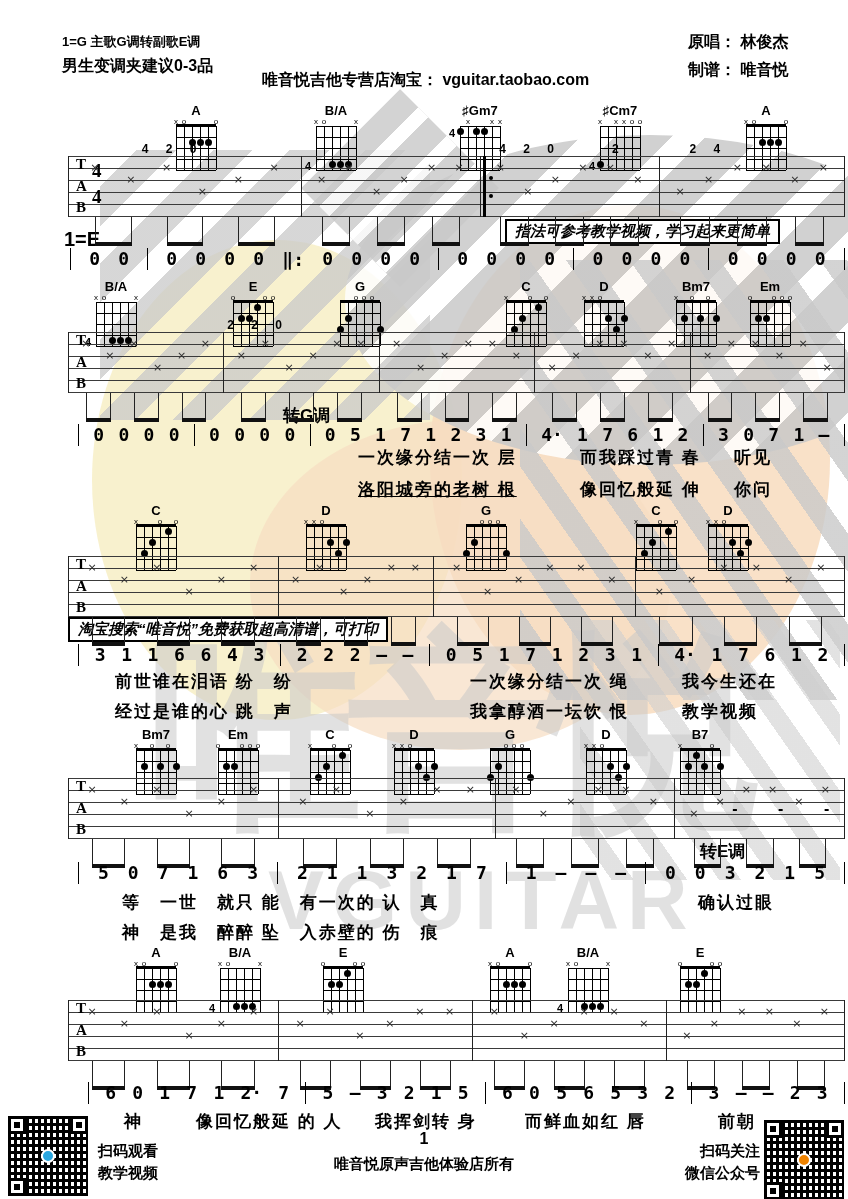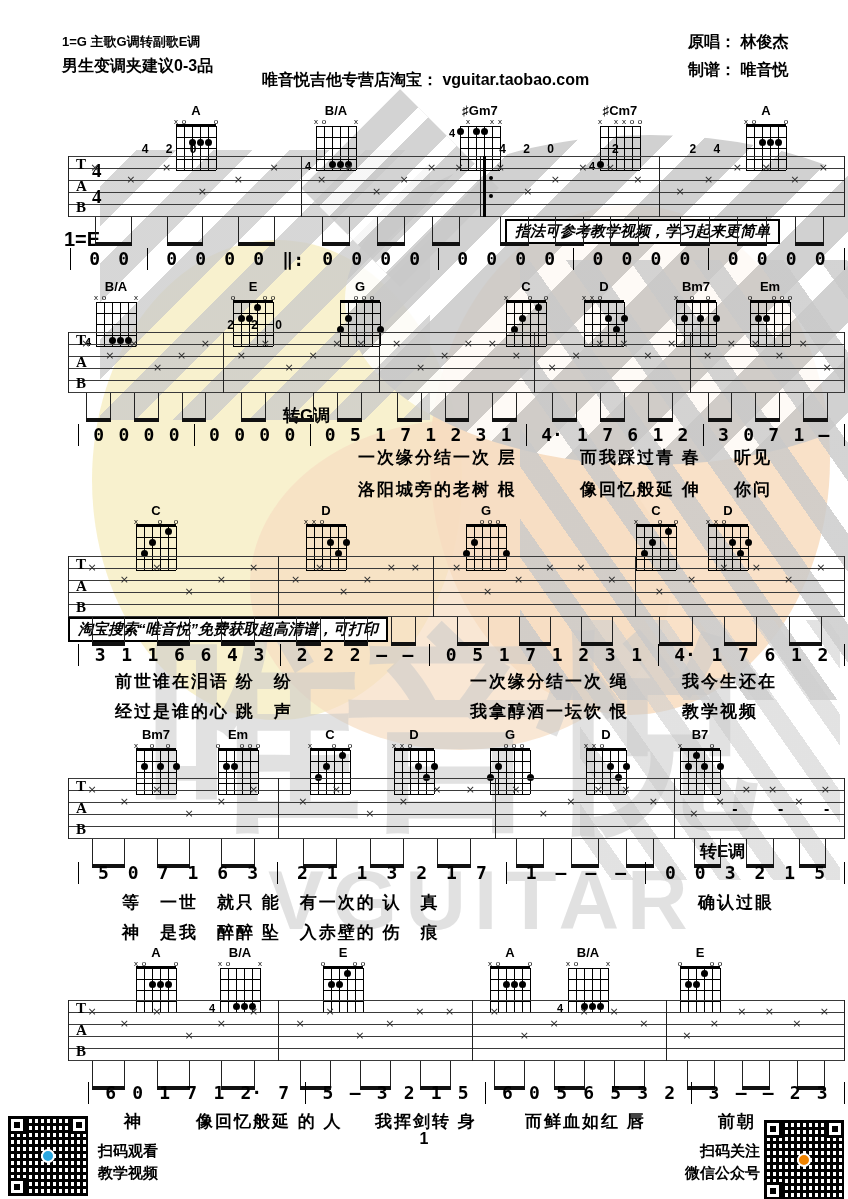--- a/index.html
+++ b/index.html
@@ -1422,40 +1422,41 @@
         <span class="num">3</span>
         <span class="num">–</span>
         <span class="num">–</span>
         <span class="num">2</span>
         <span class="num">3</span>
         <span class="nbar"></span>
       </div>
       <div class="lyric" style="left: 358px; top: 446px;">一次缘分结一次 层</div>
       <div class="lyric" style="left: 580px; top: 446px;">而我踩过青 春</div>
       <div class="lyric" style="left: 734px; top: 446px;">听见</div>
-      <div class="lyric" style="left: 358px; top: 478px;">洛阳城旁的老树 根</div>
+      <div class="lyric" style="left: 358px; top: 478px; text-decoration: underline;">洛阳城旁的老树 根</div>
       <div class="lyric" style="left: 580px; top: 478px;">像回忆般延 伸</div>
       <div class="lyric" style="left: 734px; top: 478px;">你问</div>
       <div class="lyric" style="left: 115px; top: 670px;">前世谁在泪语 纷　纷</div>
       <div class="lyric" style="left: 470px; top: 670px;">一次缘分结一次 绳</div>
       <div class="lyric" style="left: 682px; top: 670px;">我今生还在</div>
       <div class="lyric" style="left: 115px; top: 700px;">经过是谁的心 跳　声</div>
       <div class="lyric" style="left: 470px; top: 700px;">我拿醇酒一坛饮 恨</div>
       <div class="lyric" style="left: 682px; top: 700px;">教学视频</div>
       <div class="lyric" style="left: 122px; top: 891px;">等　一世　就只 能　有一次的 认　真</div>
       <div class="lyric" style="left: 698px; top: 891px;">确认过眼</div>
       <div class="lyric" style="left: 122px; top: 921px;">神　是我　醉醉 坠　入赤壁的 伤　痕</div>
       <div class="lyric" style="left: 124px; top: 1110px;">神</div>
       <div class="lyric" style="left: 196px; top: 1110px;">像回忆般延 的 人</div>
       <div class="lyric" style="left: 375px; top: 1110px;">我挥剑转 身</div>
       <div class="lyric" style="left: 525px; top: 1110px;">而鲜血如红 唇</div>
       <div class="lyric" style="left: 718px; top: 1110px;">前朝</div>
     </div>
 
   <div class="abs z pageno">1</div>
+  <div class="abs z rights">唯音悦原声吉他体验店所有</div>
 
   <div class="qr" style="left:8px;top:1116px;">
     <div class="finder" style="left:0;top:0;">
         <i></i>
       </div>
     <div class="finder" style="right:0;top:0;">
         <i></i>
       </div>
     <div class="finder" style="left:0;bottom:0;">
         <i></i>

